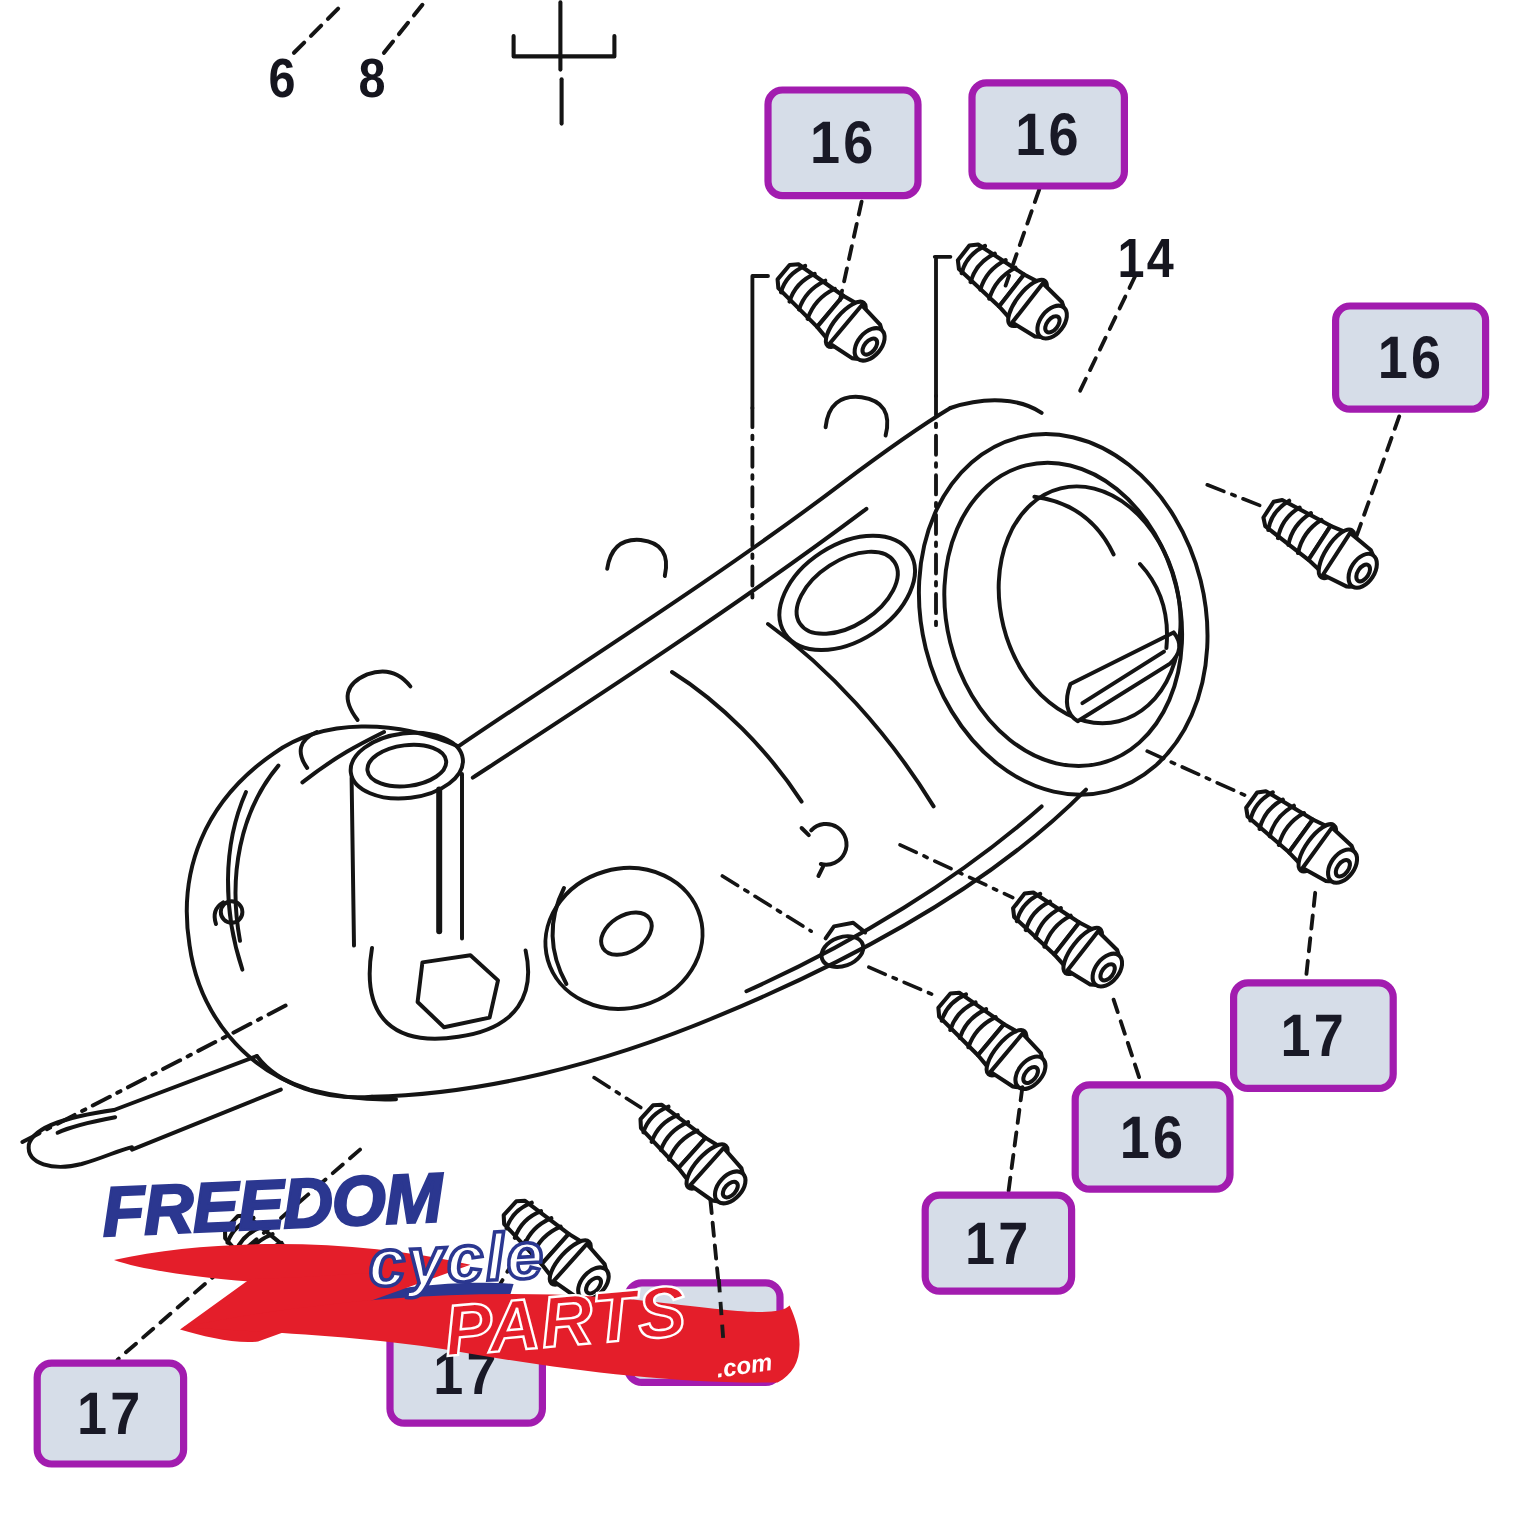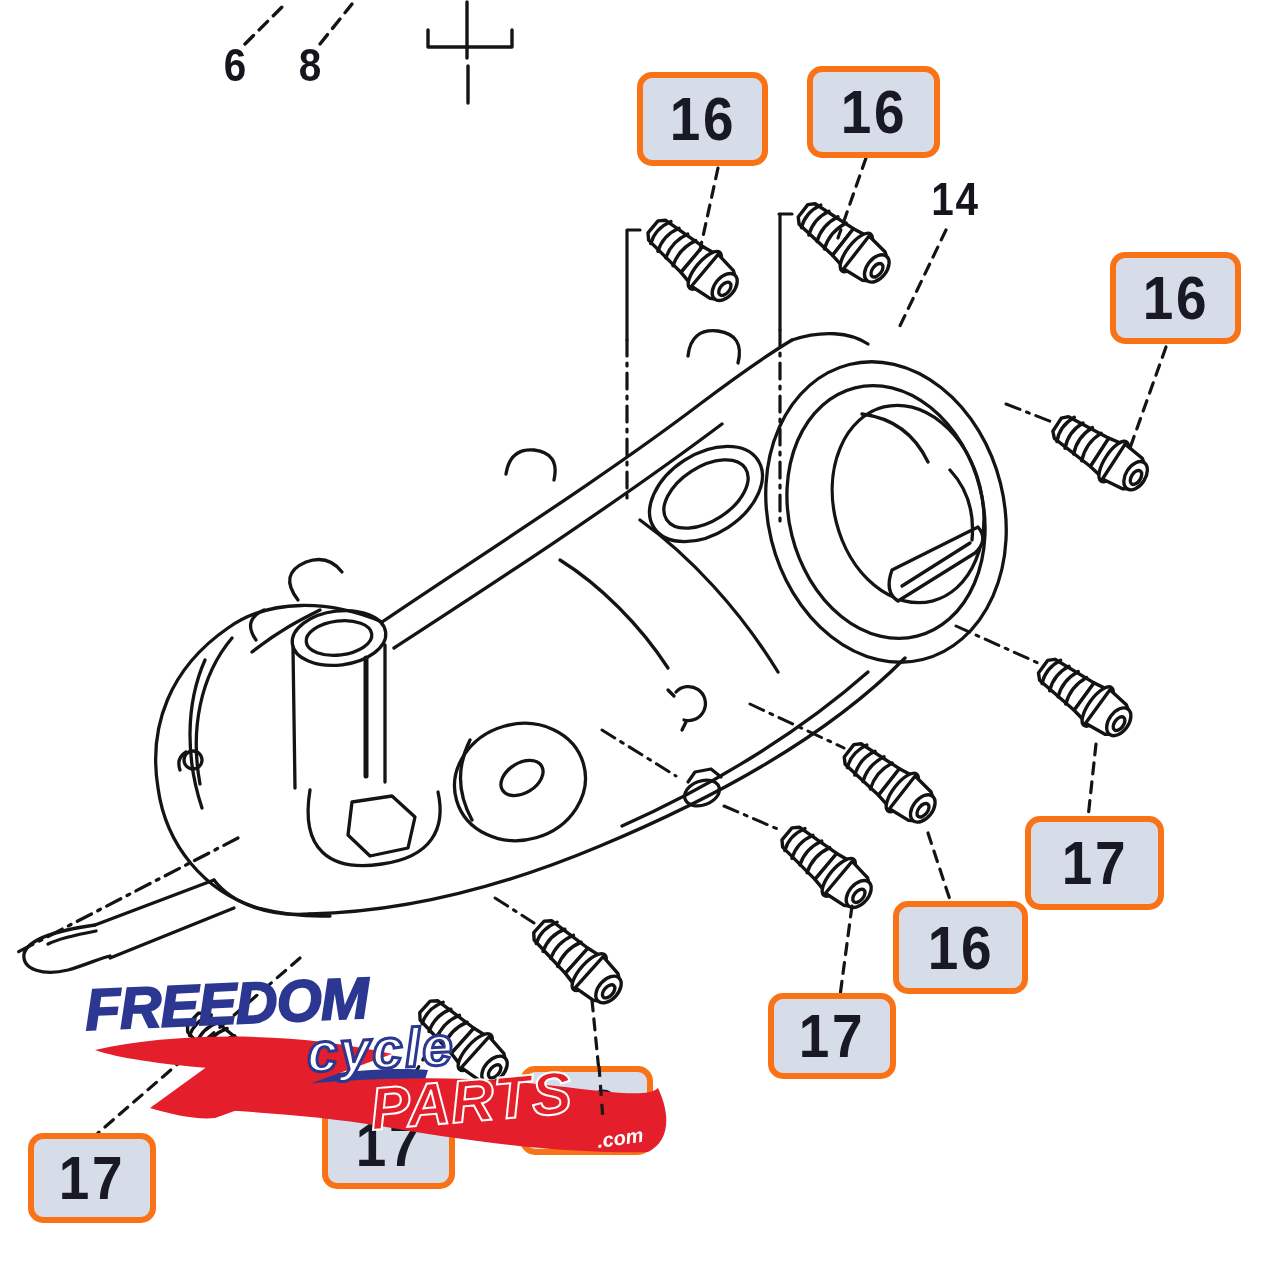--- a/index.html
+++ b/index.html
@@ -5,26 +5,26 @@
   html,body{margin:0;padding:0;background:#ffffff;}
   #stage{
     position:relative;width:1280px;height:1280px;background:#ffffff;overflow:hidden;
     font-family:"Liberation Sans", sans-serif;
   }
   #stage svg{position:absolute;left:0;top:0;}
   .layer{position:absolute;left:0;top:0;width:1280px;height:1280px;}
   .plate{
     position:absolute;
     background:#d6dde8;
-    border:6px solid #f97316;
+    border:6px solid #a21caf;
     border-radius:15px;
     box-sizing:border-box;
     display:flex;align-items:center;justify-content:center;
     color:#191926;
-    font-size:61px;font-weight:bold;
+    font-size:50px;font-weight:bold;
     letter-spacing:3px;
     transform-origin:center;
     z-index:10;
   }
   .plate span{display:inline-block;transform:scaleX(.9);}
   .pn{
     position:absolute;color:#15151e;font-size:46px;font-weight:bold;
     letter-spacing:2px;z-index:5;
   }
   .pn span{display:inline-block;transform:scaleX(.88);}
@@ -207,21 +207,21 @@
     </div>
 
   <div class="plate" style="left:28px;top:1133px;width:128px;height:90px;">
        <span>17</span>
     </div>
 
   <div class="pn" style="left:222px;top:38px;">
     <span>6</span></div>
   <div class="pn" style="left:297px;top:38px;">
     <span>8</span></div>
-  <div class="pn" style="left:928px;top:172px;">
+  <div class="pn" style="left:928px;top:188px;">
     <span>14</span></div>
 
   <svg id="logo-layer" class="layer" width="1280" height="1280" viewBox="0 0 1280 1280">
 
     <path d="M238,1094 C300,1074 380,1066 428,1070 L424,1083 C360,1079 290,1087 244,1100 Z" fill="#2b3790"></path>
 
     <path d="M95,1050 C180,1031 300,1032 392,1054 C330,1063 260,1065 208,1068 C160,1064 118,1058 95,1050 Z" fill="#e41e2a"></path>
     <path d="M392,1054 L215,1118 C196,1120 170,1114 150,1108 L208,1066 C270,1064 340,1059 392,1054 Z" fill="#e41e2a"></path>
 
     <path d="M152,1106

